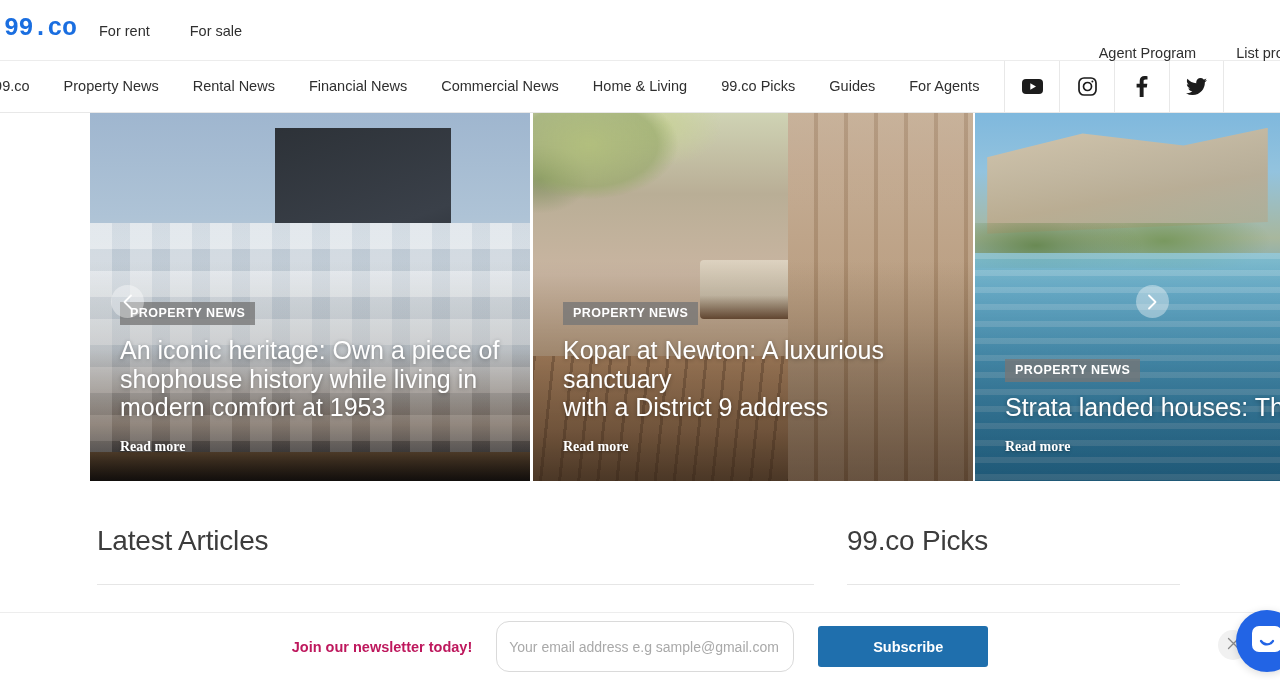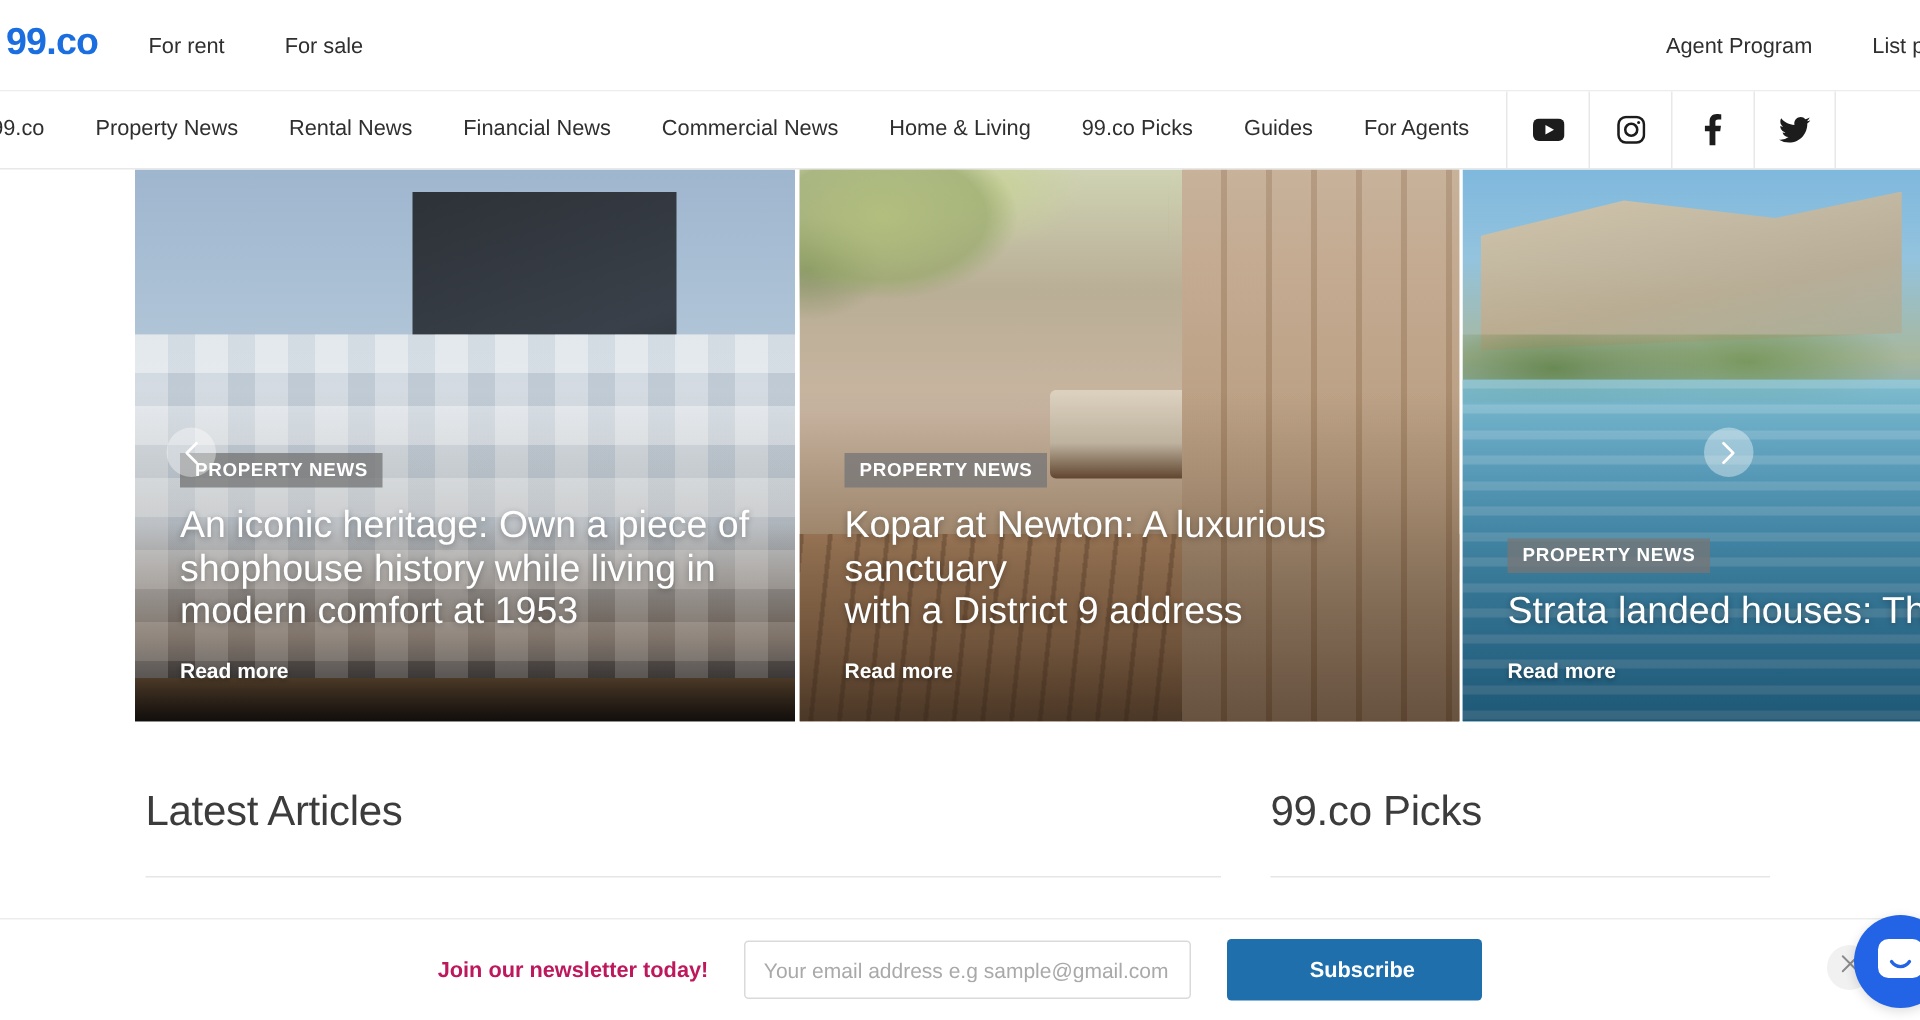--- a/index.html
+++ b/index.html
@@ -17,24 +17,24 @@
     position: absolute; left: 0; top: 0;
     width: 1280px; height: 61px;
     background: #fff;
     border-bottom: 1px solid #ececec;
     display: flex; align-items: center;
   }
   .logo {
     position: absolute; left: 4px; top: 16px;
     font-size: 25px; font-weight: 700; letter-spacing: -0.5px;
     color: #1a6ee0; line-height: 1;
-    font-family: Liberation Sans, sans-serif;
+    font-family: Liberation Mono, monospace;
   }
   .top-nav-left { position: absolute; left: 99px; top: 0; height: 61px; display: flex; align-items: center; gap: 40px; justify-content: center; }
-  .top-nav-right { position: absolute; right: 0; top: 0; height: 61px; display: flex; align-items: center; gap: 40px; padding-right: 0; }
+  .top-nav-right { position: absolute; right: 0; top: 0; height: 61px; display: flex; align-items: flex-end; gap: 40px; padding-right: 12px; }
   .top-link {
     font-size: 14.5px; color: #2f2f2f; white-space: nowrap; cursor: pointer;
   }
   .top-nav-right .top-link:last-child { margin-right: -48px; }
 
   
   .sub-nav {
     position: absolute; left: 0; top: 61px;
     width: 1280px; height: 52px;
     background: #fff;
@@ -153,21 +153,21 @@
     color: #fff; font-size: 12.5px; font-weight: 700; letter-spacing: .45px;
     padding: 4px 10px 5px; margin-bottom: 11px;
   }
   .card-title {
     color: #fff; font-size: 25px; font-weight: 400; line-height: 1.13;
     text-shadow: 0 1px 4px rgba(0,0,0,.32);
     white-space: pre-line;
   }
   .read-more {
     margin-top: 18px; color: #fff; font-size: 14px; font-weight: 700;
-    text-shadow: 0 1px 3px rgba(0,0,0,.35); cursor: pointer;
+    text-shadow: 0 1px 3px rgba(0,0,0,.35); cursor: pointer; font-family: Liberation Serif, serif;
   }
   .card-1 .card-body { bottom: 26px; left: 30px; }
   .card-2 .card-body { bottom: 26px; left: 30px; }
   .card-3 .card-body { bottom: 26px; left: 30px; right: -120px; }
   .card-3 .card-title { white-space: nowrap; }
 
   .carousel-arrow {
     position: absolute; top: 285px; width: 33px; height: 33px; border-radius: 50%;
     background: rgba(255,255,255,.38);
     display: flex; align-items: center; justify-content: center;
@@ -187,21 +187,21 @@
   .sec-rule { margin-top: 26px; height: 1px; background: #e6e6e6; }
 
   
   .newsletter {
     position: absolute; left: 0; bottom: 0; width: 1280px; height: 68px;
     background: #fff; border-top: 1px solid #ededed;
     display: flex; align-items: center; justify-content: center; gap: 24px;
   }
   .nl-label { font-size: 14.5px; font-weight: 700; color: #be185d; }
   .nl-input {
-    width: 298px; height: 39px; border: 1px solid #dadada; border-radius: 3px;
+    width: 298px; height: 51px; border: 1px solid #dadada; border-radius: 13px;
     padding: 0 12px; font-size: 14px; color: #0f172a; background: #fff;
     font-family: "Liberation Sans", sans-serif; outline: none;
   }
   .nl-input::placeholder { color: #a9a9a9; }
   .nl-btn {
     width: 170px; height: 41px; border: 0; border-radius: 3px;
     background: #1f6fad; color: #fff; font-size: 14.5px; font-weight: 700;
     cursor: pointer; font-family: "Liberation Sans", sans-serif; padding-left: 10px;
   }
 

